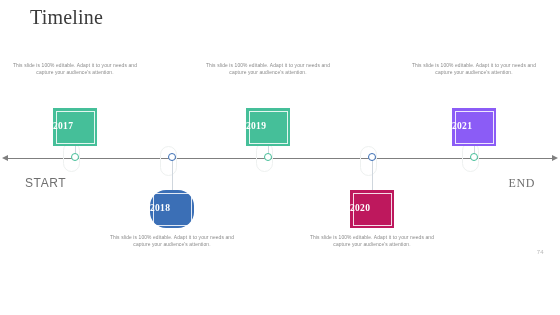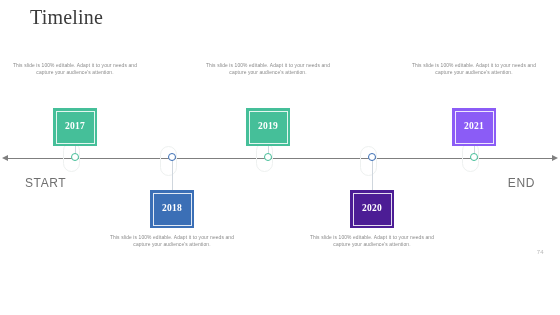--- a/index.html
+++ b/index.html
@@ -50,21 +50,21 @@
 
   .endpoint-label{
     position:absolute;
     top:176px;
     font-size:12px;
     color:#6f6f6f;
     letter-spacing:0.6px;
     white-space:nowrap;
   }
   .endpoint-label.start{left:25px;}
-  .endpoint-label.end{right:25px;}
+  .endpoint-label.end{right:25px;font-family:Liberation Serif, serif;}
 
   
   .milestone{
     position:absolute;
     top:0;
     width:130px;
     height:315px;
     margin-left:-65px;
   }
 
@@ -93,21 +93,20 @@
   .ms-box-inner{
     position:absolute;
     left:2.5px;top:2.5px;right:2.5px;bottom:2.5px;
     border:0.8px solid rgba(255,255,255,0.85);
     box-sizing:border-box;
   }
   .ms-year{
     position:absolute;
     left:0;right:0;top:50%;
     margin-top:-6px;
-    text-align:center;
     font-family:"Liberation Serif",serif;
     font-size:9.5px;
     font-weight:bold;
     color:#ffffff;
     letter-spacing:0.3px;
   }
 
   
   .ms-stem{
     position:absolute;
@@ -181,41 +180,41 @@
         <div class="ms-box" style="background: rgb(69, 191, 153);">
           <div class="ms-box-inner"></div>
           <div class="ms-year">2017</div>
         </div>
         <div class="ms-node" style="border: 1.2px solid rgb(69, 191, 153);"></div>
       </div>
       <div class="milestone below" style="left: 172px;">
         <div class="ms-caption">This slide is 100% editable. Adapt it to your needs and capture your audience's attention.</div>
         <div class="ms-hook"></div>
         <div class="ms-stem"></div>
-        <div class="ms-box" style="background: rgb(59, 111, 182);">
+        <div class="ms-box" style="background: rgb(59, 111, 182); border-radius: 16px;">
           <div class="ms-box-inner"></div>
           <div class="ms-year">2018</div>
         </div>
         <div class="ms-node" style="border: 1.2px solid rgb(59, 111, 182);"></div>
       </div>
       <div class="milestone above" style="left: 268px;">
         <div class="ms-caption">This slide is 100% editable. Adapt it to your needs and capture your audience's attention.</div>
         <div class="ms-hook"></div>
         <div class="ms-stem"></div>
         <div class="ms-box" style="background: rgb(69, 191, 153); padding-left: 8px;">
           <div class="ms-box-inner"></div>
           <div class="ms-year">2019</div>
         </div>
         <div class="ms-node" style="border: 1.2px solid rgb(69, 191, 153);"></div>
       </div>
       <div class="milestone below" style="left: 372px;">
         <div class="ms-caption">This slide is 100% editable. Adapt it to your needs and capture your audience's attention.</div>
         <div class="ms-hook"></div>
         <div class="ms-stem"></div>
-        <div class="ms-box" style="background: #4c1d95;">
+        <div class="ms-box" style="background: #be185d;">
           <div class="ms-box-inner"></div>
           <div class="ms-year">2020</div>
         </div>
         <div class="ms-node" style="border: 1.2px solid rgb(59, 111, 182);"></div>
       </div>
       <div class="milestone above" style="left: 474px;">
         <div class="ms-caption">This slide is 100% editable. Adapt it to your needs and capture your audience's attention.</div>
         <div class="ms-hook"></div>
         <div class="ms-stem"></div>
         <div class="ms-box" style="background: #8b5cf6;">

